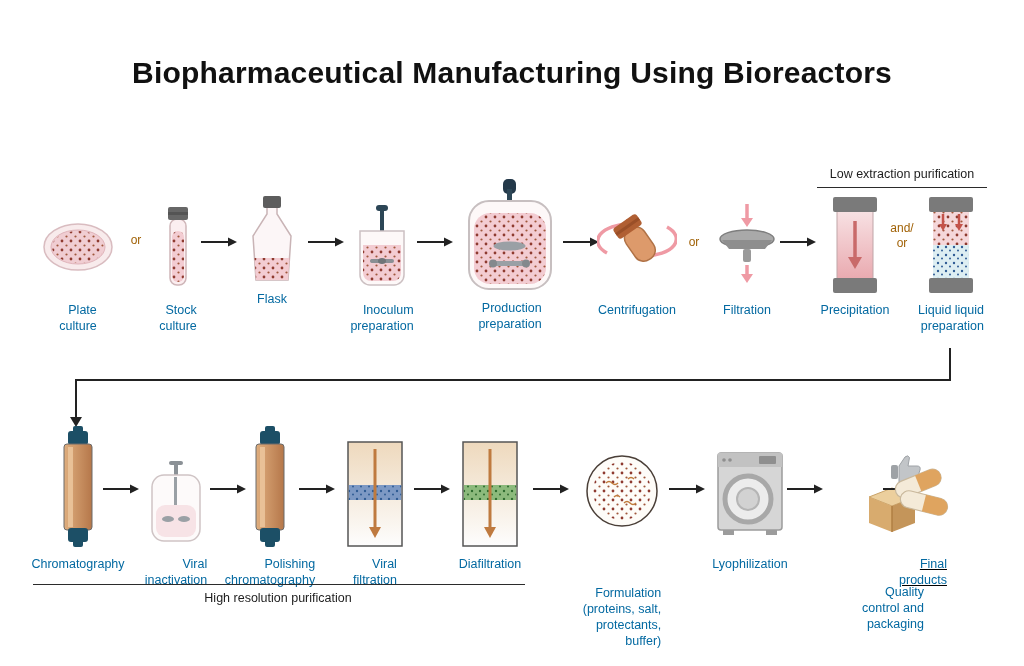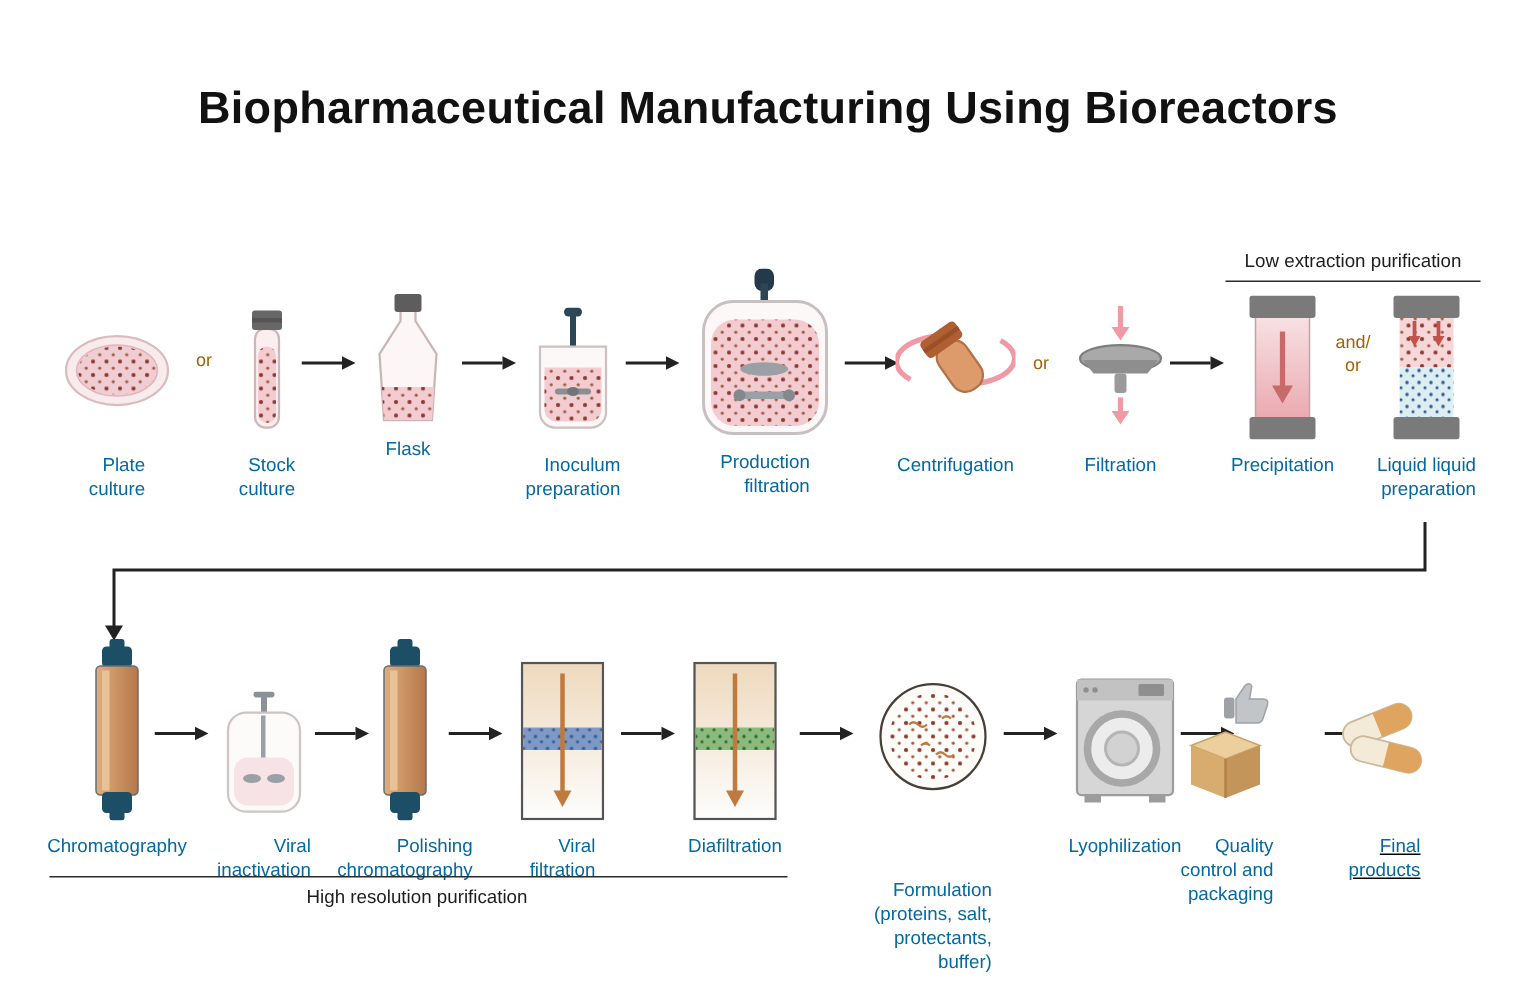--- a/index.html
+++ b/index.html
@@ -137,21 +137,21 @@
         <rect x="3" y="22" width="82" height="88" rx="20" fill="#fdf8f8" stroke="#c7bfc0" stroke-width="2"></rect>
         <rect x="8" y="34" width="72" height="71" rx="16" fill="#f3ccd2"></rect>
         <rect x="8" y="34" width="72" height="71" rx="16" fill="url(#dotR)"></rect>
         <ellipse cx="43.5" cy="67" rx="16" ry="4.5" fill="#9aa0a5"></ellipse>
         <rect x="27" y="82" width="33" height="5" rx="2.5" fill="#9aa0a5"></rect>
         <circle cx="27" cy="84.5" r="4" fill="#84898d"></circle>
         <circle cx="60" cy="84.5" r="4" fill="#84898d"></circle>
       </svg>
     </div>
     <div class="step-label">Production
-filtration</div>
+preparation</div>
   </div>
 
   <div class="arrow" style="left:563px;top:236px;">
     <svg width="36" height="12" viewBox="0 0 36 12">
         <line x1="0" y1="6" x2="27" y2="6" stroke="#222" stroke-width="2"></line>
         <polygon points="27,1.5 36,6 27,10.5" fill="#222"></polygon>
       </svg>
   </div>
 
   <div class="step row1" style="left:592px;top:183px;width:90px;">
@@ -388,21 +388,21 @@
     <div class="step-label">Lyophilization</div>
   </div>
 
   <div class="arrow" style="left:787px;top:483px;">
     <svg width="36" height="12" viewBox="0 0 36 12">
         <line x1="0" y1="6" x2="27" y2="6" stroke="#222" stroke-width="2"></line>
         <polygon points="27,1.5 36,6 27,10.5" fill="#222"></polygon>
       </svg>
   </div>
 
-  <div class="step row2" style="left:770px;top:425px;width:96px;">
+  <div class="step row2" style="left:845px;top:425px;width:96px;gap:28px;">
     <div class="icon-area">
       <svg width="64" height="88" viewBox="0 0 64 88" style="margin-bottom:6px;">
         <rect x="30" y="12" width="7" height="14" rx="2" fill="#9ea2a6"></rect>
         <path d="M38 25 v-12 l6 -9 q3 -2.5 4.5 0.5 l-1.5 8.5 h9 q4 0 3 4 l-3 9 q-1 3 -4 3 h-14 z" fill="#c2c5c8" stroke="#9ea2a6"></path>
         <path d="M8 44 l23 -9 l23 9 l-23 9 z" fill="#eccf9d" stroke="#c9a368" stroke-width="1"></path>
         <path d="M8 44 v26 l23 9 v-26 z" fill="#d8ab6e"></path>
         <path d="M54 44 v26 l-23 9 v-26 z" fill="#c4955a"></path>
         <line x1="31" y1="53" x2="31" y2="79" stroke="#b07f43" stroke-width="1.5"></line>
       </svg>
     </div>

